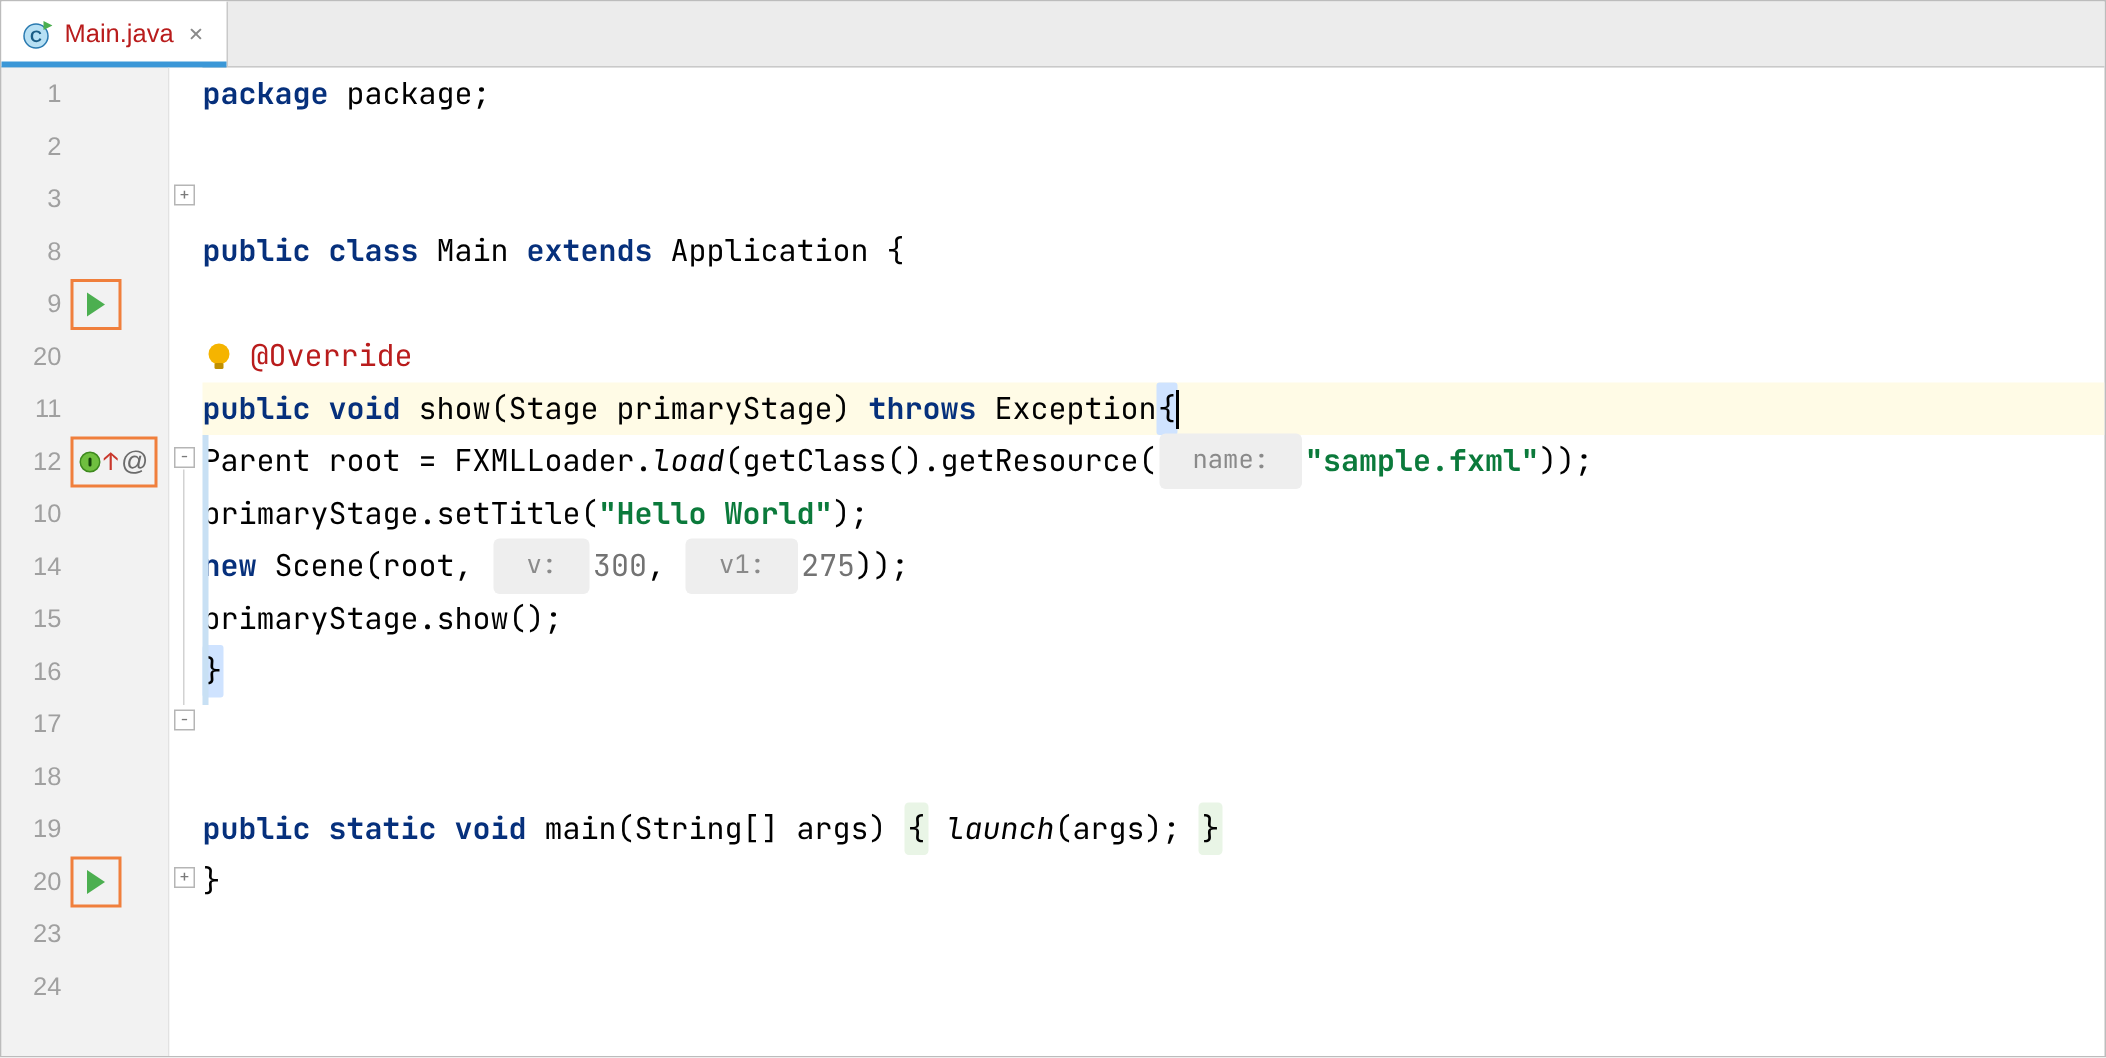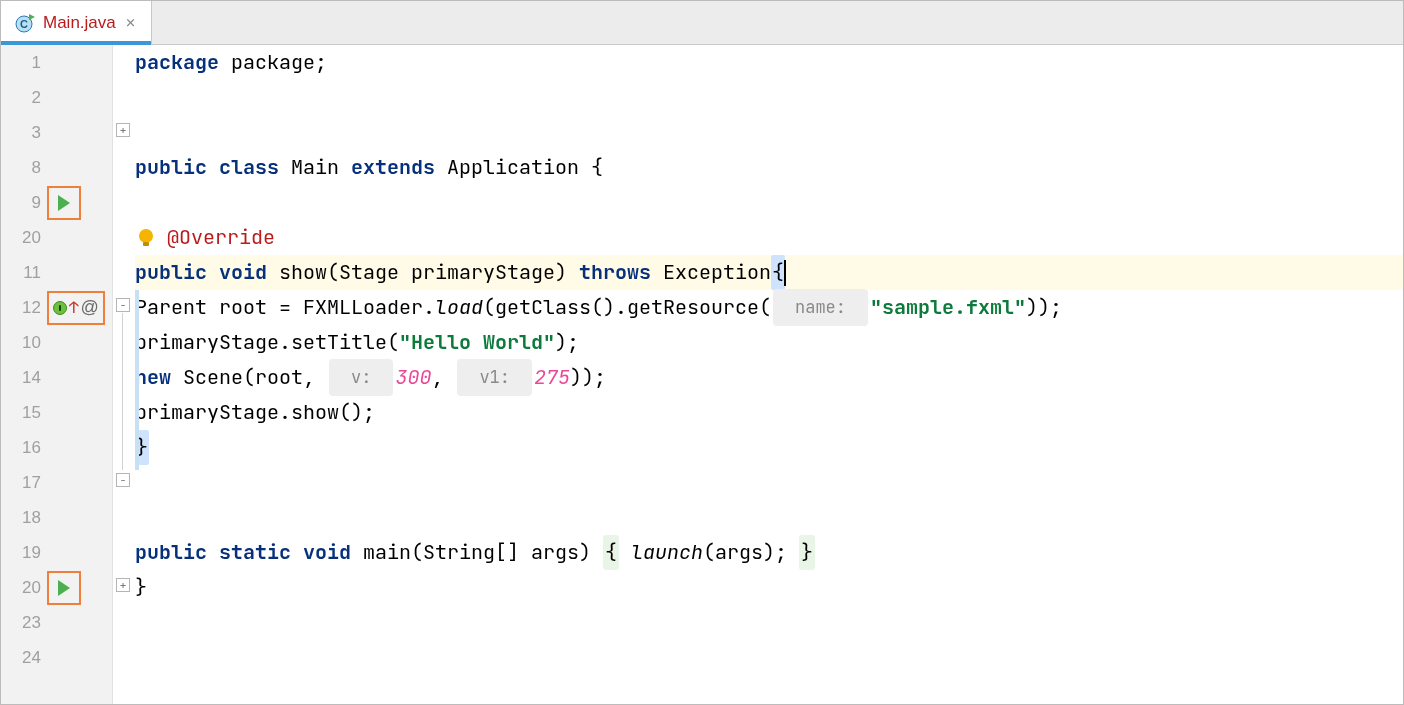--- a/index.html
+++ b/index.html
@@ -30,21 +30,21 @@
   .fold-col { width: 22px; background:#fff; position:relative; }
   .fold-mark { position:absolute; left:3px; width:14px; height:14px; border:1px solid #b5b5b5; background:#fff; display:flex; align-items:center; justify-content:center; font-size:11px; color:#7a7a7a; line-height:1; }
   .fold-line { position:absolute; left:9px; width:1px; background:#d2d2d2; }
   
   .code { flex:1; position:relative; font-variant-ligatures:none; }
   .code-line { height:35px; display:flex; align-items:center; white-space:pre; font-size:20px; line-height:35px; }
   .code-line.hl { background:#fffbe6; }
   .kw { color:#06307c; font-weight:700; }
   .ann { color:#b91c1c; }
   .str { color:#0b7a3b; font-weight:700; }
-  .num { color:#ec4899;font-style:italic; }
+  .num { color:#737373; }
   .ital { font-style:italic; }
   .param-hint { background:#eeeeee; border-radius:4px; padding:1px 22px; color:#8a8a8a; font-size:17px; margin:0 2px; }
   .fold-bg { background:#e9f5e6; border-radius:3px; padding:0 2px; }
   .bulb { width:22px; height:22px; margin-right:10px; display:inline-flex; }
   .match-brace { background:#cfe3ff; border-radius:2px; padding:0 1px; }
   .cursor { display:inline-block; width:2px; height:26px; background:#000; vertical-align:middle; margin-left:-1px; }
   .left-stripe { position:absolute; left:0; top:0; width:4px; background:#c8e0f4; }
 </style>
 </head>
 <body>

